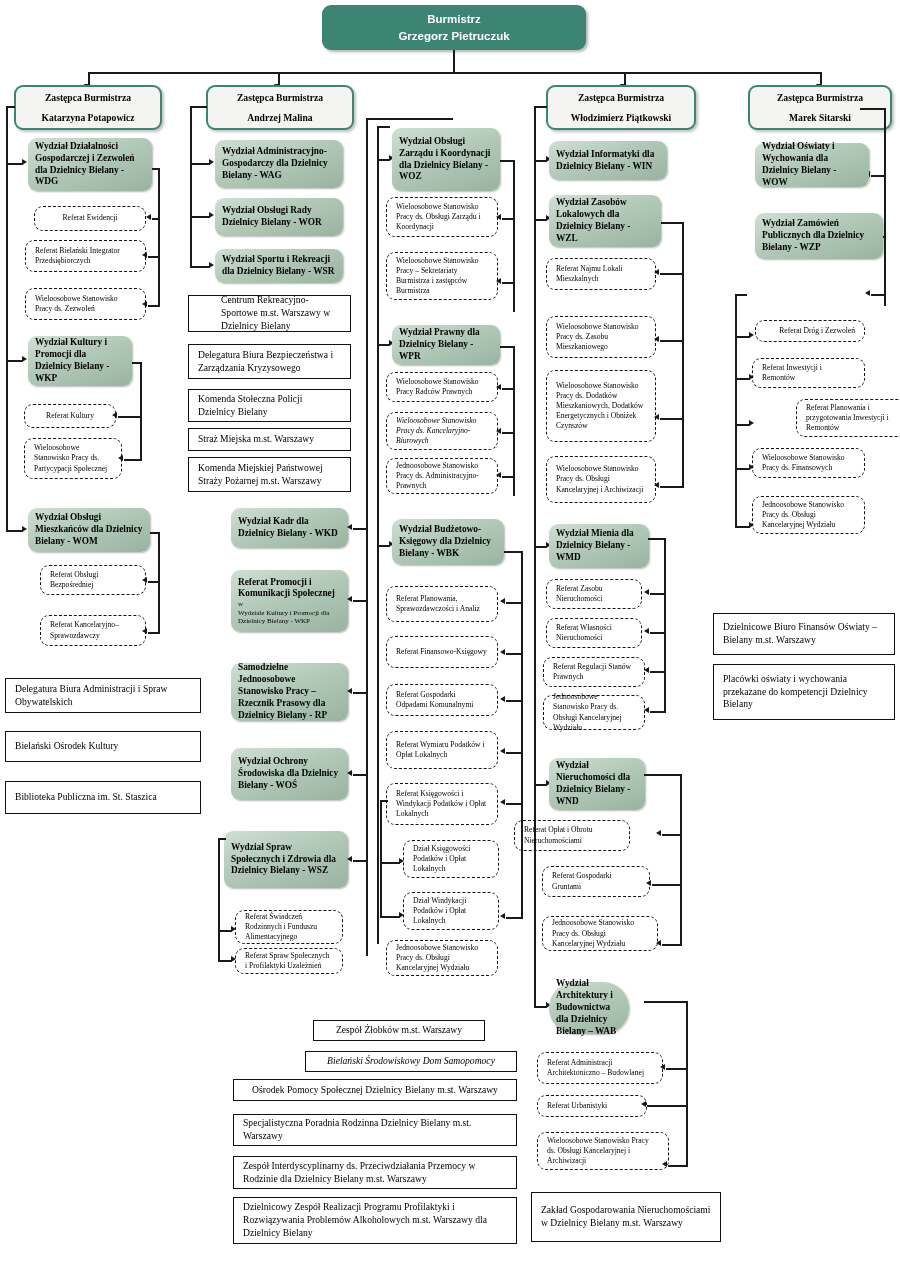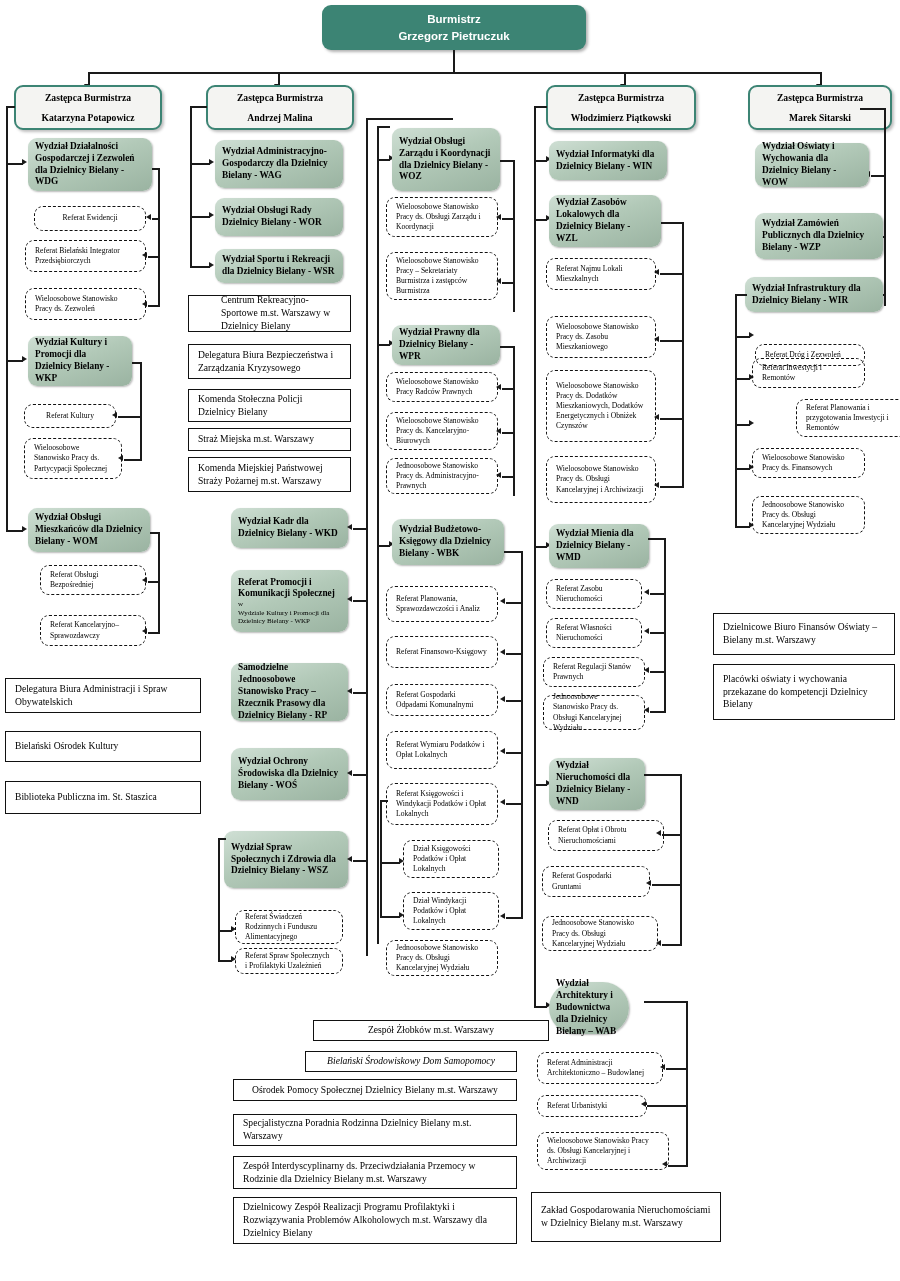--- a/index.html
+++ b/index.html
@@ -289,21 +289,21 @@
   <div class="ln lnh" style="left:502px;top:388px;width:13px;"></div>
   <div class="arr arr-l" style="left:496px;top:384.4px;"></div>
   <div class="ln lnh" style="left:502px;top:432px;width:13px;"></div>
   <div class="arr arr-l" style="left:496px;top:428.4px;"></div>
   <div class="ln lnh" style="left:502px;top:476px;width:13px;"></div>
   <div class="arr arr-l" style="left:496px;top:472.4px;"></div>
 
   <div class="node dbox" style="left:386px;top:372px;width:112px;height:30px;">
     <span>Wieloosobowe Stanowisko Pracy Radców Prawnych</span>
   </div>
-  <div class="node dbox" style="left:386px;top:412px;width:112px;height:38px;">
+  <div class="node dbox" style="left:386px;top:412px;width:112px;height:38px;font-style:italic;">
     <span>Wieloosobowe Stanowisko Pracy ds. Kancelaryjno-Biurowych</span>
   </div>
   <div class="node dbox" style="left:386px;top:458px;width:112px;height:36px;">
     <span>Jednoosobowe Stanowisko Pracy ds. Administracyjno-Prawnych</span>
   </div>
 
   <div class="node gbox" style="left:392px;top:519px;width:112px;height:46px;">
     <span>Wydział Budżetowo-Księgowy dla Dzielnicy Bielany - WBK</span>
   </div>
 
@@ -348,21 +348,21 @@
   <div class="node dbox" style="left:403px;top:840px;width:96px;height:38px;">
     <span>Dział Księgowości Podatków i Opłat Lokalnych</span>
   </div>
   <div class="node dbox" style="left:403px;top:892px;width:96px;height:38px;">
     <span>Dział Windykacji Podatków i Opłat Lokalnych</span>
   </div>
   <div class="node dbox" style="left:386px;top:940px;width:112px;height:36px;">
     <span>Jednoosobowe Stanowisko Pracy ds. Obsługi Kancelaryjnej Wydziału</span>
   </div>
 
-  <div class="node pbox" style="left:313px;top:1020px;width:236px;height:21px;text-align:center;">
+  <div class="node pbox" style="left:313px;top:1020px;width:172px;height:21px;text-align:center;">
     <span>Zespół Żłobków m.st. Warszawy</span>
   </div>
   <div class="node pbox" style="left:305px;top:1051px;width:212px;height:21px;text-align:center;font-style:italic;">
     <span>Bielański Środowiskowy Dom Samopomocy</span>
   </div>
   <div class="node pbox" style="left:233px;top:1079px;width:284px;height:22px;text-align:center;">
     <span>Ośrodek Pomocy Społecznej Dzielnicy Bielany m.st. Warszawy</span>
   </div>
   <div class="node pbox" style="left:233px;top:1114px;width:284px;height:32px;">
     <span>Specjalistyczna Poradnia Rodzinna Dzielnicy Bielany m.st. Warszawy</span>
@@ -450,21 +450,21 @@
   </div>
   <div class="ln lnv" style="left:680px;top:774px;height:170px;"></div>
   <div class="ln lnh" style="left:644px;top:774px;width:38px;"></div>
   <div class="ln lnh" style="left:662px;top:834px;width:20px;"></div>
   <div class="arr arr-l" style="left:656px;top:830.4px;"></div>
   <div class="ln lnh" style="left:652px;top:884px;width:30px;"></div>
   <div class="arr arr-l" style="left:646px;top:880.4px;"></div>
   <div class="ln lnh" style="left:662px;top:944px;width:20px;"></div>
   <div class="arr arr-l" style="left:656px;top:940.4px;"></div>
 
-  <div class="node dbox" style="left:548px;top:820px;width:116px;height:31px;">
+  <div class="node dbox" style="left:514px;top:820px;width:116px;height:31px;">
     <span>Referat Opłat i Obrotu Nieruchomościami</span>
   </div>
   <div class="node dbox" style="left:542px;top:866px;width:108px;height:31px;">
     <span>Referat Gospodarki Gruntami</span>
   </div>
   <div class="node dbox" style="left:542px;top:916px;width:116px;height:35px;">
     <span>Jednoosobowe Stanowisko Pracy ds. Obsługi Kancelaryjnej Wydziału</span>
   </div>
 
   <div class="node gbox" style="left:549px;top:982px;width:80px;height:52px;border-radius:26px;">
@@ -500,39 +500,36 @@
   <div class="ln lnh" style="left:871px;top:236px;width:15px;"></div>
   <div class="arr arr-l" style="left:865px;top:232.4px;"></div>
   <div class="ln lnh" style="left:871px;top:294px;width:15px;"></div>
   <div class="arr arr-l" style="left:865px;top:290.4px;"></div>
 
   <div class="node gbox" style="left:755px;top:143px;width:114px;height:44px;">
     <span>Wydział Oświaty i Wychowania dla Dzielnicy Bielany - WOW</span>
   </div>
   <div class="node gbox" style="left:755px;top:213px;width:128px;height:46px;">
     <span>Wydział Zamówień Publicznych dla Dzielnicy Bielany - WZP</span>
-  </div>
-  <div class="node gbox" style="left:745px;top:277px;width:138px;height:35px;">
-    <span>Wydział Infrastruktury dla Dzielnicy Bielany - WIR</span>
   </div>
 
   <div class="ln lnv" style="left:735px;top:294px;height:232px;"></div>
   <div class="ln lnh" style="left:735px;top:294px;width:12px;"></div>
   <div class="ln lnh" style="left:735px;top:336px;width:15px;"></div>
   <div class="arr arr-r" style="left:749px;top:332.4px;"></div>
   <div class="ln lnh" style="left:735px;top:378px;width:15px;"></div>
   <div class="arr arr-r" style="left:749px;top:374.4px;"></div>
   <div class="ln lnh" style="left:735px;top:424px;width:15px;"></div>
   <div class="arr arr-r" style="left:749px;top:420.4px;"></div>
   <div class="ln lnh" style="left:735px;top:468px;width:15px;"></div>
   <div class="arr arr-r" style="left:749px;top:464.4px;"></div>
   <div class="ln lnh" style="left:735px;top:526px;width:15px;"></div>
   <div class="arr arr-r" style="left:749px;top:522.4px;"></div>
 
-  <div class="node dbox" style="left:755px;top:344px;width:110px;height:22px;">
+  <div class="node dbox" style="left:755px;top:320px;width:110px;height:22px;text-align:right;">
     <span>Referat Dróg i Zezwoleń</span>
   </div>
   <div class="node dbox" style="left:752px;top:358px;width:113px;height:30px;">
     <span>Referat Inwestycji i Remontów</span>
   </div>
   <div class="node dbox" style="left:752px;top:399px;width:113px;height:38px;margin-left:44px;">
     <span>Referat Planowania i przygotowania Inwestycji i Remontów</span>
   </div>
   <div class="node dbox" style="left:752px;top:448px;width:113px;height:30px;">
     <span>Wieloosobowe Stanowisko Pracy ds. Finansowych</span>

